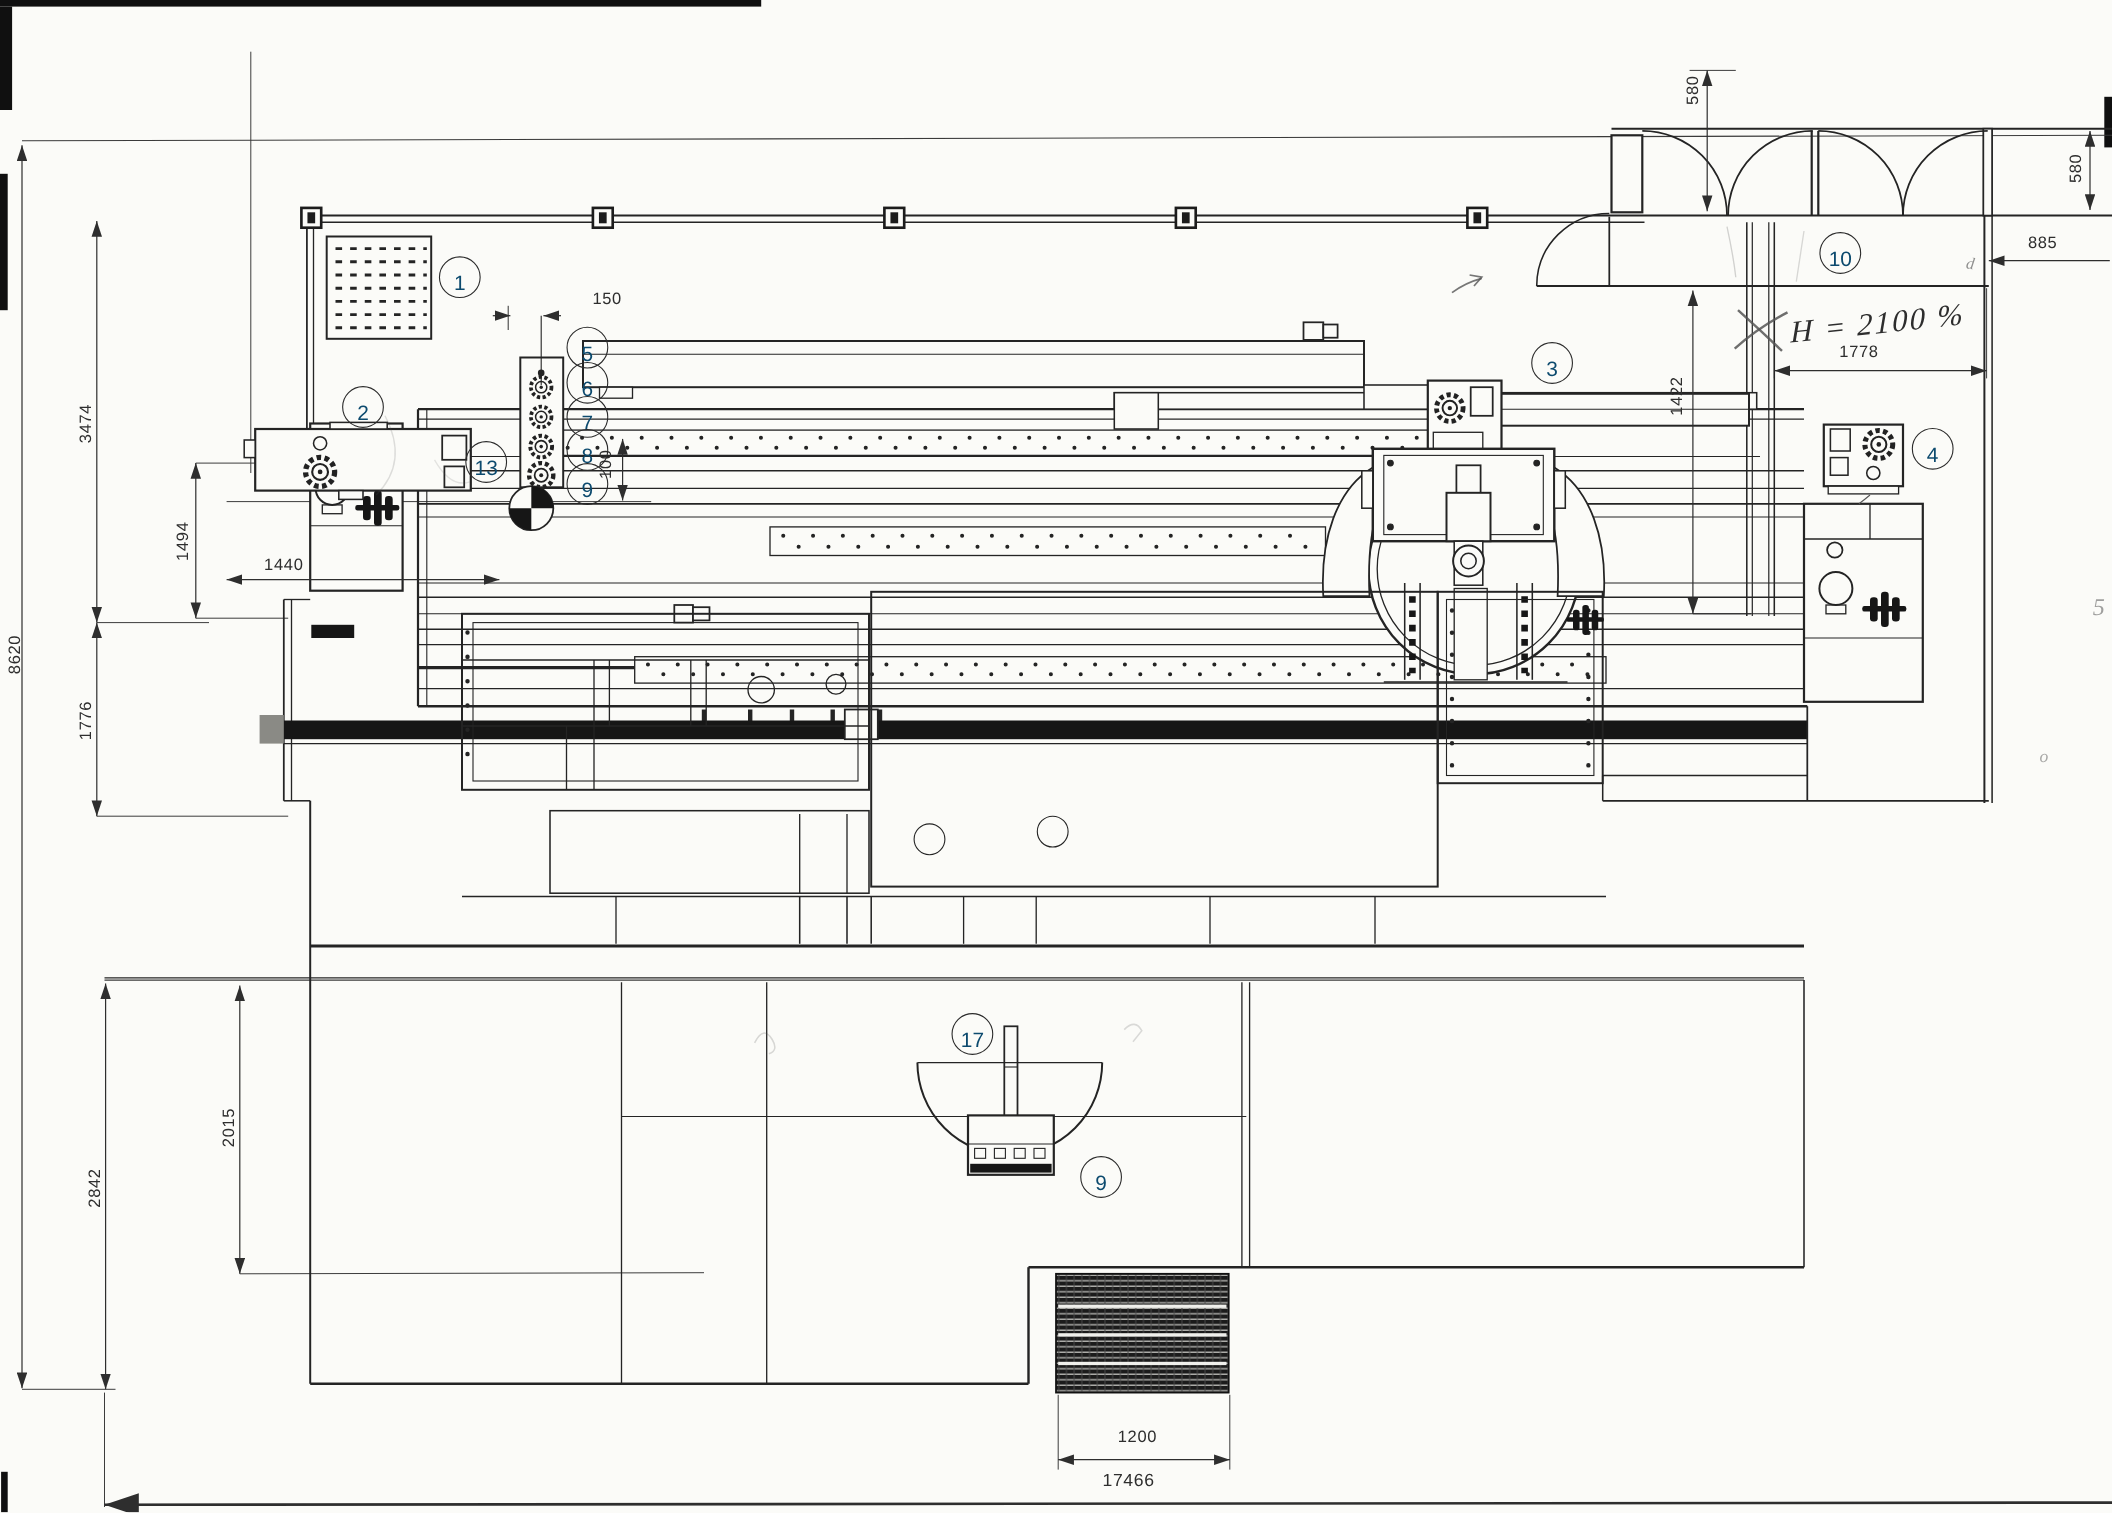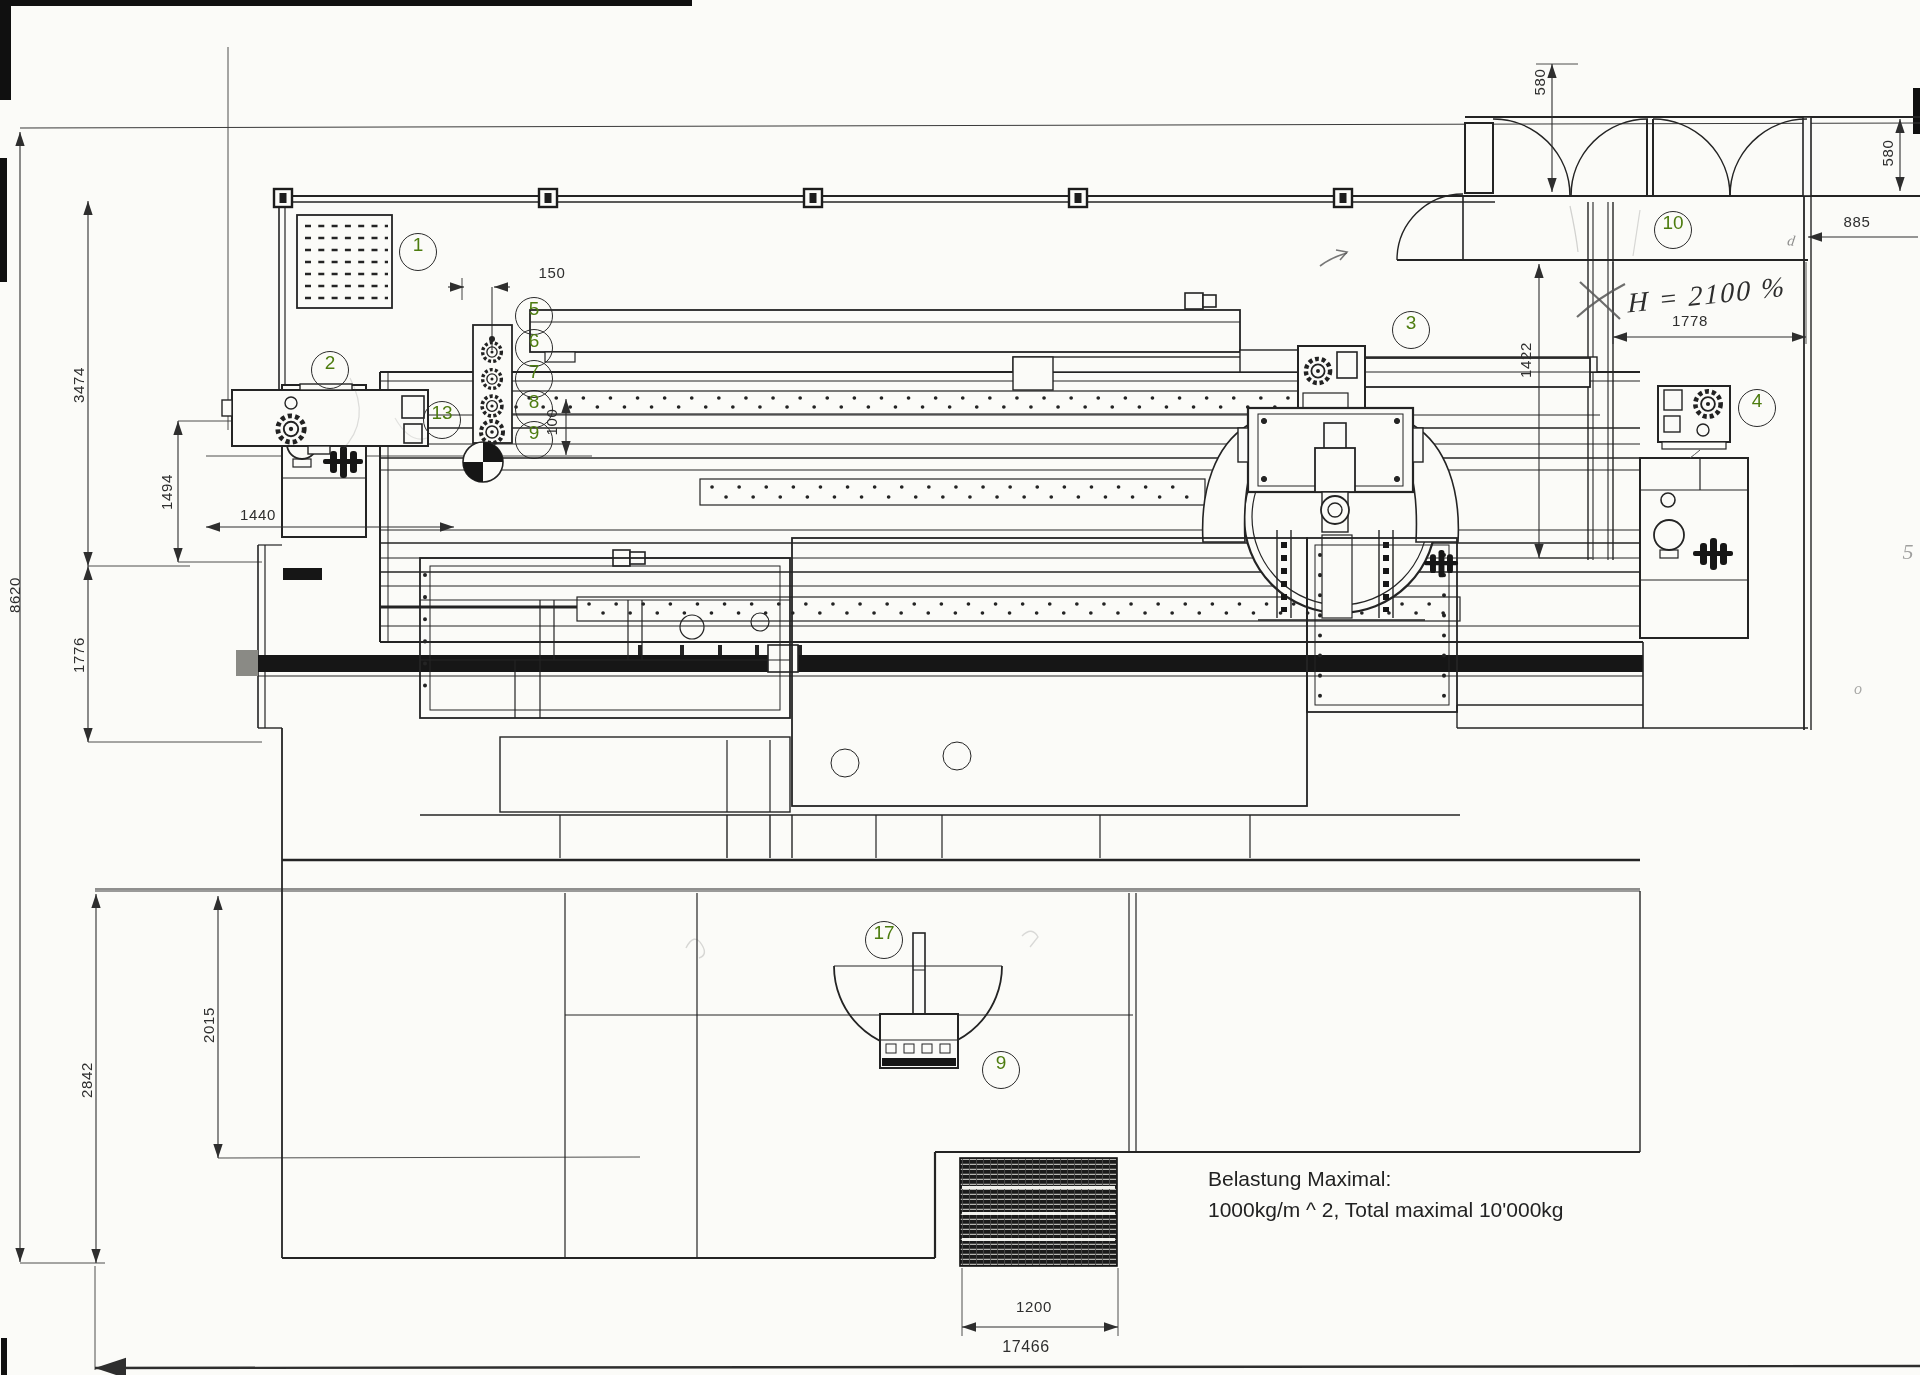--- a/index.html
+++ b/index.html
@@ -9,21 +9,21 @@
   #canvas{position:relative;width:1920px;height:1375px;overflow:hidden;background:var(--paper);
           font-family:"Liberation Sans", sans-serif;color:var(--ink);}
   #canvas svg{position:absolute;left:0;top:0;}
   .art{position:absolute;background:#101010;}
   
   .dlab{position:absolute;font-size:15px;letter-spacing:.6px;color:var(--dim);
         transform:translate(-50%,-50%);white-space:nowrap;}
   .dlab.v{transform:translate(-50%,-50%) rotate(-90deg);}
   .dlab.big{font-size:16px;}
   .co{position:absolute;width:36px;height:36px;border:1.7px solid #2b2b2b;border-radius:50%;
-      display:flex;align-items:flex-start;justify-content:center;font-size:19px;color:#4d7c0f;
+      display:flex;align-items:flex-end;justify-content:center;font-size:19px;color:#0c4a6e;
       transform:translate(-50%,-50%);background:transparent;}
   .load-note{position:absolute;left:1208px;top:1163px;font-size:21px;line-height:31px;color:#222;}
   .hw{position:absolute;left:1707px;top:295px;transform:translate(-50%,-50%) rotate(-6deg) skewX(-6deg);
       font-family:"Liberation Serif", serif;font-style:italic;font-size:28px;color:#2d2d2d;
       letter-spacing:2px;white-space:nowrap;}
   .pmark{position:absolute;font-family:"Liberation Serif", serif;font-style:italic;color:#555;
          transform:translate(-50%,-50%);}
 </style>
 </head>
 <body>
@@ -465,21 +465,17 @@
       <span>9</span>
     </div>
   <div class="co" style="left:884px;top:940px;">
       <span>17</span>
     </div>
   <div class="co" style="left:442px;top:420px;">
       <span>13</span>
     </div>
 
   <div class="hw">H = 2100 %</div>
-  <div class="load-note">
-    <div>Belastung Maximal:</div>
-    <div>1000kg/m ^ 2, Total maximal 10'000kg</div>
-  </div>
   <div class="pmark" style="left:1791px;top:241px;font-size:15px;transform:translate(-50%,-50%) rotate(8deg);opacity:.65;">d</div>
   <div class="pmark" style="left:1858px;top:689px;font-size:16px;opacity:.5;">o</div>
   <div class="pmark" style="left:1908px;top:552px;font-size:22px;opacity:.55;">5</div>
 
 </div>
 
 </body></html>

